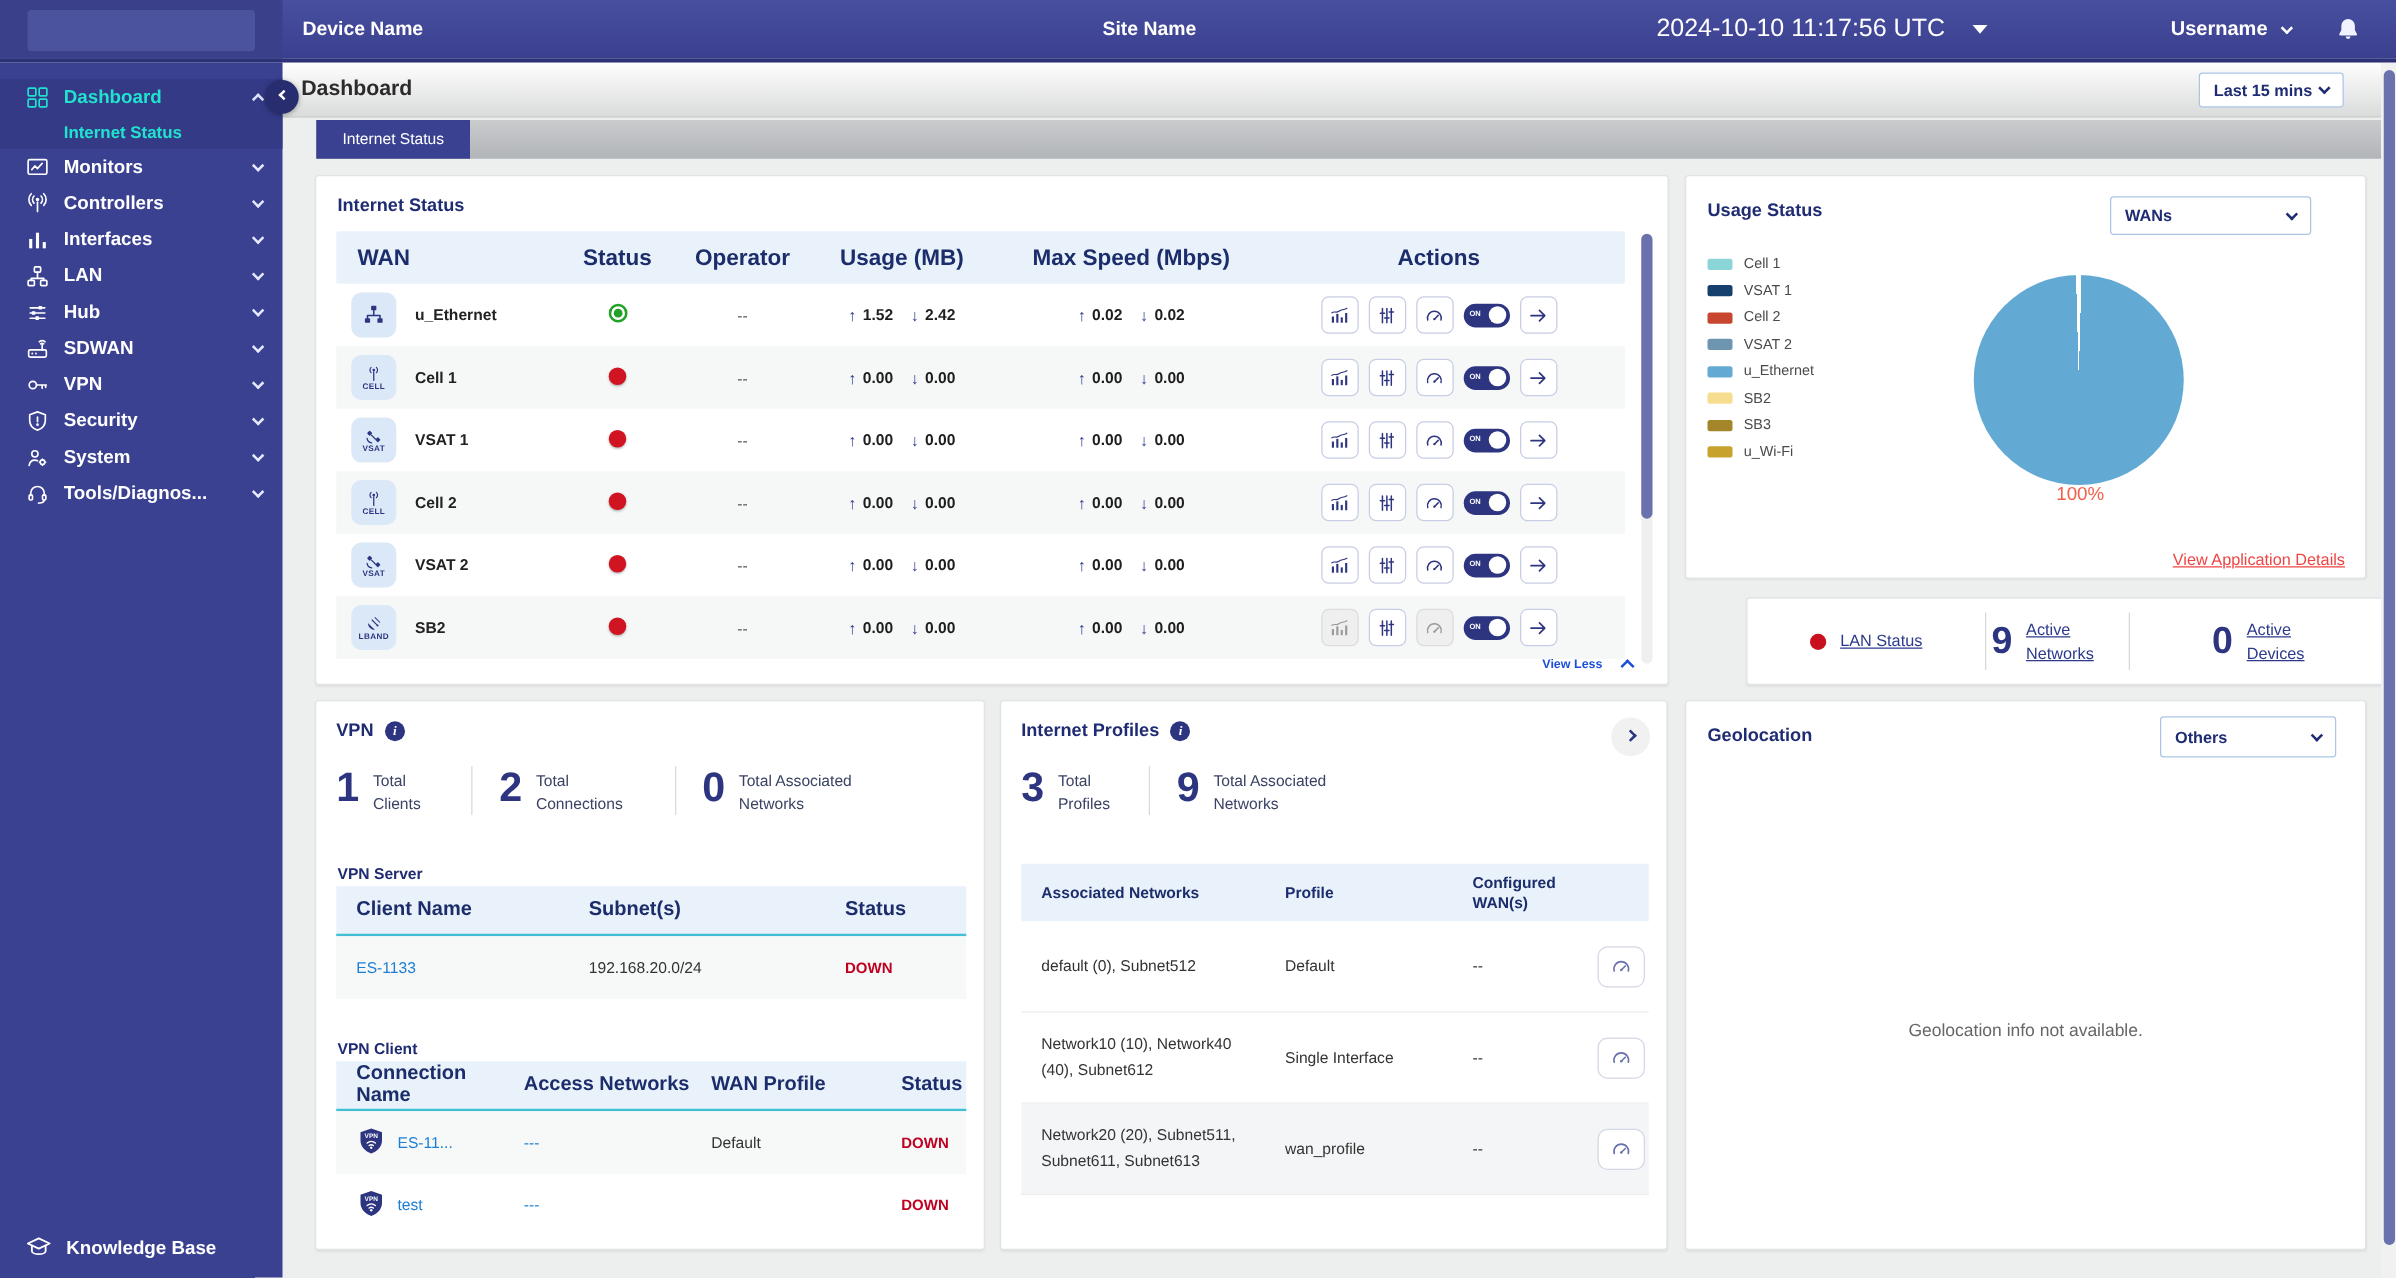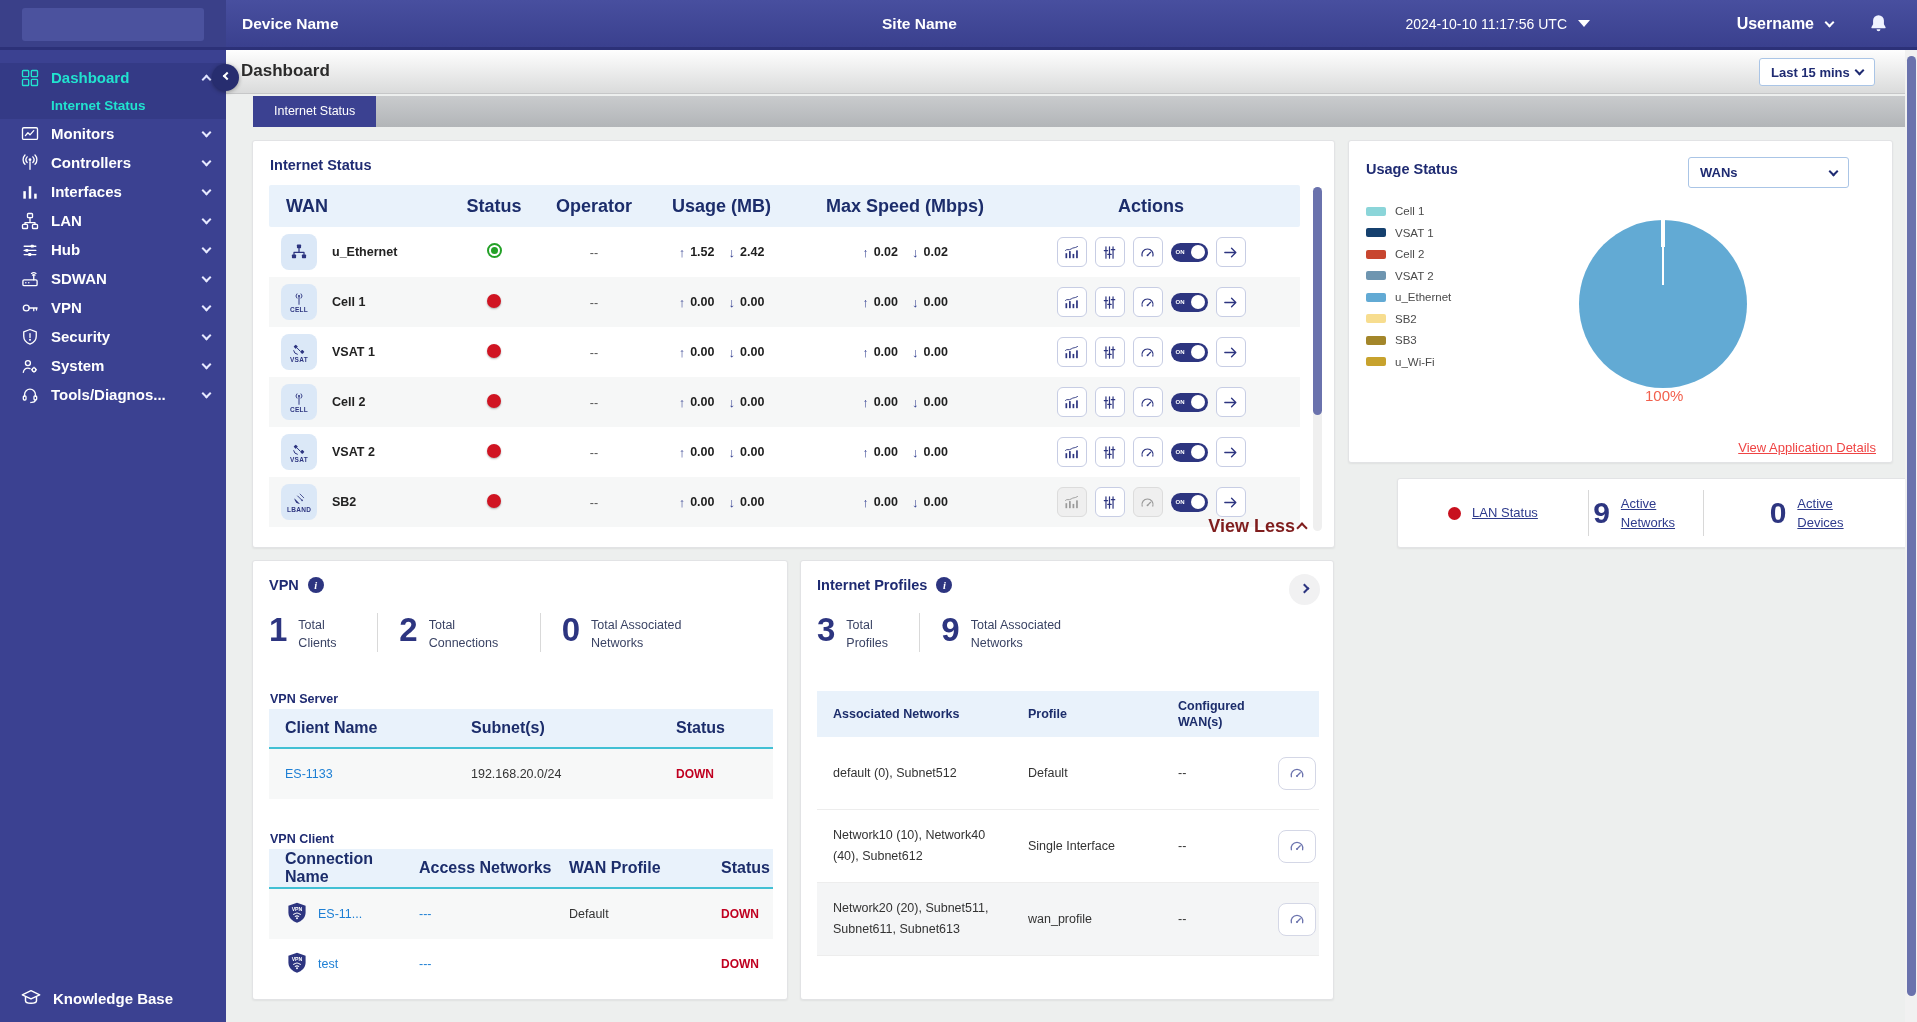--- a/index.html
+++ b/index.html
@@ -6,21 +6,21 @@
 html,body{width:1917px;height:1022px}
 body{position:relative;font-family:"Liberation Sans","DejaVu Sans",sans-serif;background:#edefee;overflow:hidden;font-size:13px;color:#333}
 
 
 .topbar{position:absolute;left:0;top:0;width:1917px;height:50px;background:linear-gradient(180deg,#484f9f,#3a408e);border-bottom:3px solid #2c3178;z-index:6}
 .logo-strip{position:absolute;left:0;top:0;width:226px;height:47px;background:#3a4089}
 .logo-box{position:absolute;left:22px;top:8px;width:182px;height:33px;background:#4b529e;border-radius:3px}
 .tb-text{position:absolute;top:0;height:47px;display:flex;align-items:center;color:#fff}
 .device-name{left:242px;font-weight:bold;font-size:15.5px}
 .site-name{left:882px;font-weight:bold;font-size:15.5px}
-.datetime{right:327px;font-size:14px;gap:11px;cursor:pointer}
+.datetime{right:327px;font-size:20px;gap:22px;cursor:pointer}
 .username{right:84px;font-weight:bold;font-size:16px;gap:12px;cursor:pointer}
 .bell{position:absolute;right:28px;top:13px;width:21px;height:21px;cursor:pointer}
 .caret-down{width:0;height:0;border-left:6px solid transparent;border-right:6px solid transparent;border-top:7px solid #fff;display:inline-block}
 
 
 .chev{display:inline-block;width:7px;height:7px;border-right:2px solid;border-bottom:2px solid;transform:rotate(45deg);margin-top:-3px}
 .chev.up{transform:rotate(-135deg);margin-top:3px}
 .chev.left{transform:rotate(135deg)}
 .chev.right{transform:rotate(-45deg)}
 
@@ -83,21 +83,21 @@
 .updown{display:flex;align-items:center;justify-content:center;gap:5px;font-size:12.5px;color:#1e1e1e;font-weight:bold}
 .updown .num{margin-right:9px}
 .arr{color:#2e3b8e;font-weight:bold;font-size:13px}
 .actions{display:flex;align-items:center;justify-content:center;gap:8px}
 .abtn{width:30px;height:30px;border:1px solid #c7cde4;border-radius:6px;background:#fff;color:#2d3580;display:flex;align-items:center;justify-content:center;cursor:pointer;padding:0}
 .abtn svg{width:17px;height:17px}
 .abtn.dis{background:#efefef;border-color:#dcdcdc;color:#9a9a9a}
 .toggle{width:37px;height:19px;background:#2d3580;border-radius:10px;position:relative;cursor:pointer;flex:none}
 .toggle .tlabel{position:absolute;left:5px;top:6.5px;font-size:6px;color:#fff;font-weight:bold}
 .toggle .knob{position:absolute;right:2.5px;top:2.5px;width:14px;height:14px;background:#fff;border-radius:50%}
-.view-less{position:absolute;right:28px;bottom:10px;color:#7f1d1d;font-weight:bold;font-size:18px;display:flex;gap:3px;align-items:center;cursor:pointer}
+.view-less{position:absolute;right:28px;bottom:10px;color:#1d4ed8;font-weight:bold;font-size:10px;display:flex;gap:16px;align-items:center;cursor:pointer}
 .view-less .chev{width:8px;height:8px}
 .inner-scroll{position:absolute;right:12px;top:46px;width:9px;height:344px;background:#efefef;border-radius:5px}
 .inner-thumb{width:9px;height:228px;background:#6a72ad;border-radius:5px}
 
 
 .us-title{position:absolute;left:17px;top:20px}
 .dd-wans{position:absolute;right:43px;top:16px;width:161px;height:31px}
 .legend{position:absolute;left:17px;top:64px;display:flex;flex-direction:column;gap:9.5px}
 .leg{display:flex;align-items:center;gap:9px;font-size:11.5px;color:#4a4a4a}
 .sw{width:20px;height:9px;border-radius:2px;flex:none}
@@ -929,17 +929,25 @@
                   <path d="M12 16l4.3-4.3" stroke-width="1.7"></path>
                   <circle cx="12" cy="16" r="1.3" fill="currentColor" stroke="none"></circle>
                 </svg>
               </button>
             </div>
           </div>
         </div>
     </div>
   </section>
 
+  <section class="card" id="card-geo">
+    <div class="card-title" style="position:absolute;left:17px;top:20px">Geolocation</div>
+    <div class="dd dd-others">
+      <span>Others</span>
+      <span class="chev"></span>
+    </div>
+    <div class="geo-empty">Geolocation info not available.</div>
+  </section>
 </div>
 
 <div class="pgsb">
     <div class="pgthumb"></div>
   </div>
 
 </body></html>

